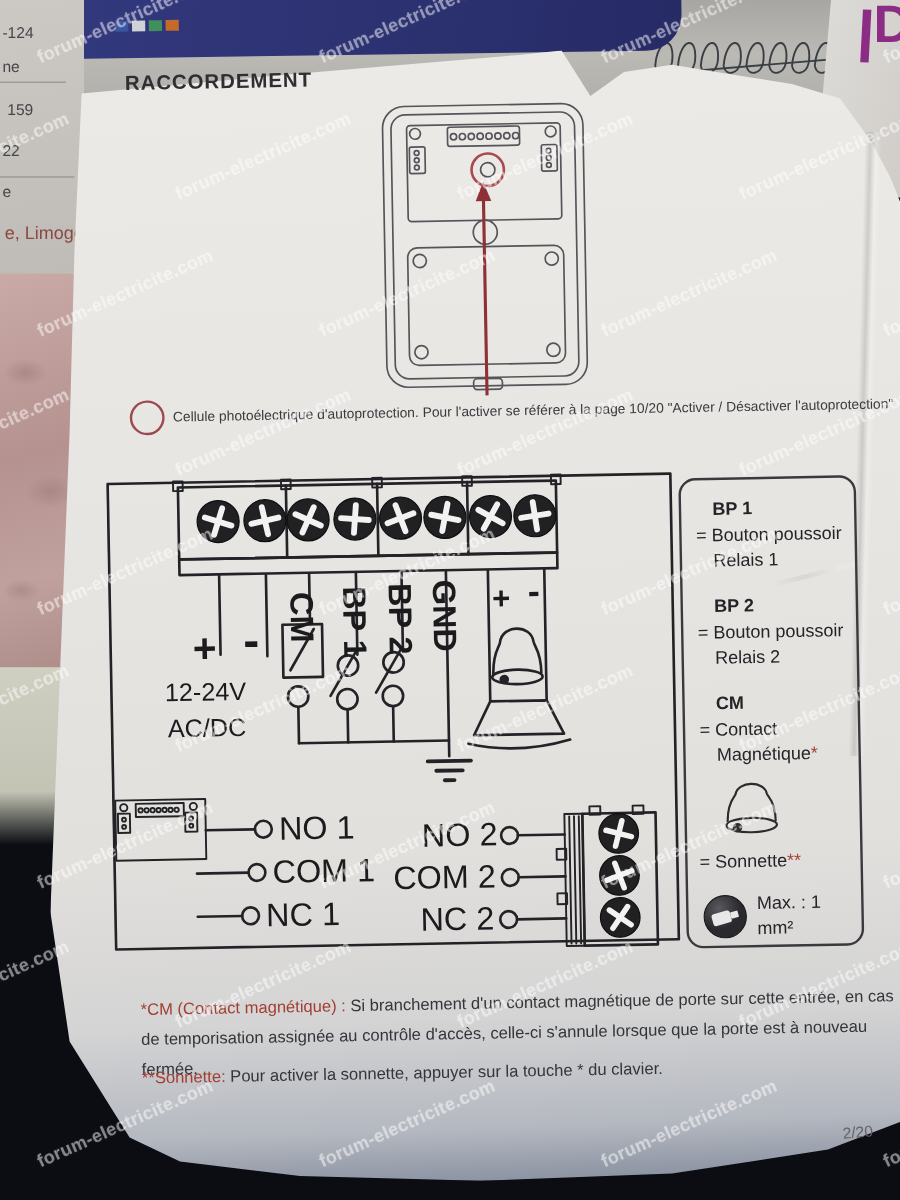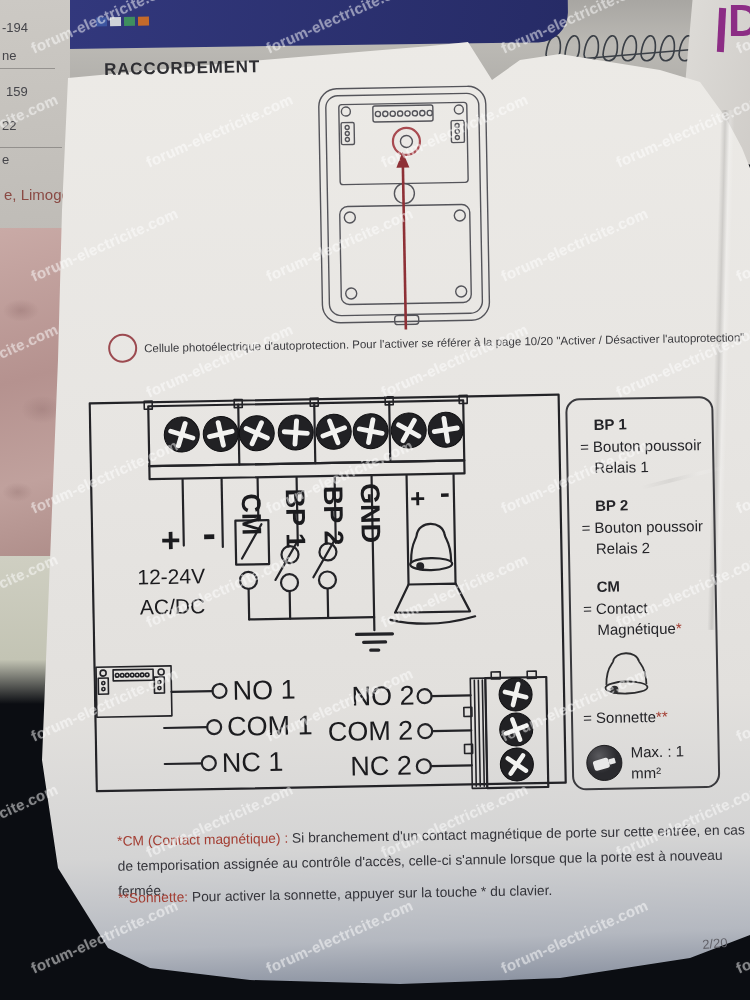--- a/index.html
+++ b/index.html
@@ -83,21 +83,21 @@
     <i style="background:#3c55a0"></i>
       <i style="background:#cfd3d8"></i>
       <i style="background:#3f8f5f"></i>
       <i style="background:#c46a2a"></i>
   </div>
   <div class="abs bg white-piece"></div>
   <div class="abs bg purple-bar"></div>
   <div class="abs bg purple-letter">D</div>
 
   <div class="abs bg left-paper"></div>
-  <span class="abs bg frag" style="left:2px;top:20px">-194</span>
+  <span class="abs bg frag" style="left:2px;top:20px">-124</span>
   <span class="abs bg frag" style="left:2px;top:48px">ne</span>
   <div class="abs bg frag-line" style="left:0;top:68px;width:55px"></div>
   <span class="abs bg frag" style="left:6px;top:84px">159</span>
   <span class="abs bg frag" style="left:2px;top:118px">22</span>
   <div class="abs bg frag-line" style="left:0;top:147px;width:62px"></div>
   <span class="abs bg frag" style="left:2px;top:152px">e</span>
   <span class="abs bg city" style="left:4px;top:186px">e, Limoges</span>
   <div class="abs bg pink-cover"></div>
   <div class="abs bg green-strip"></div>
 

